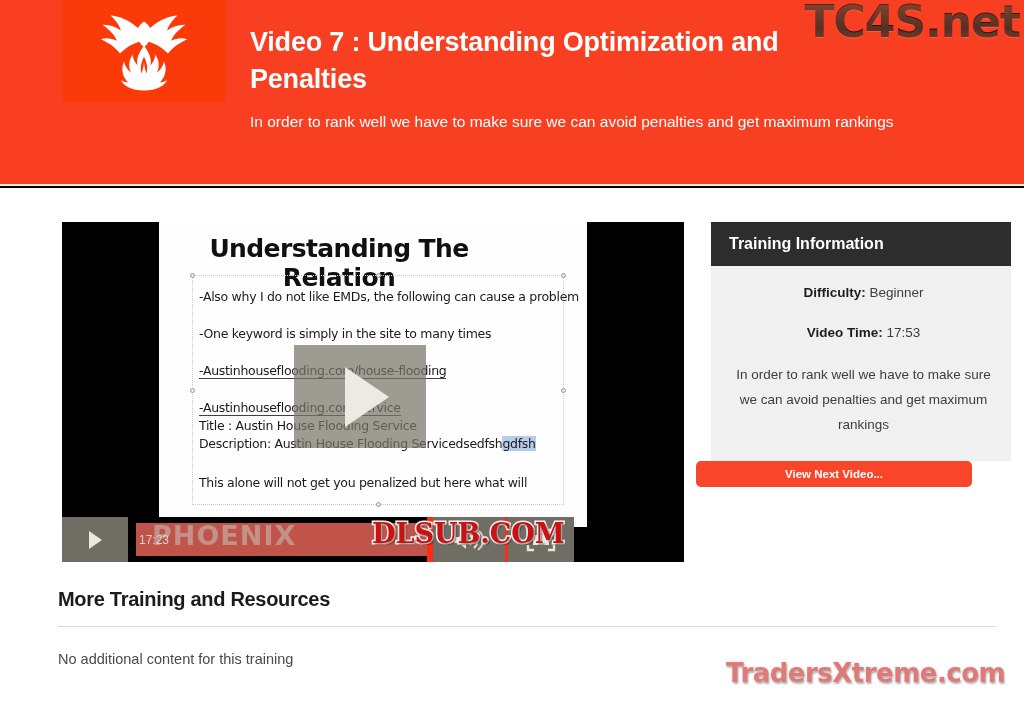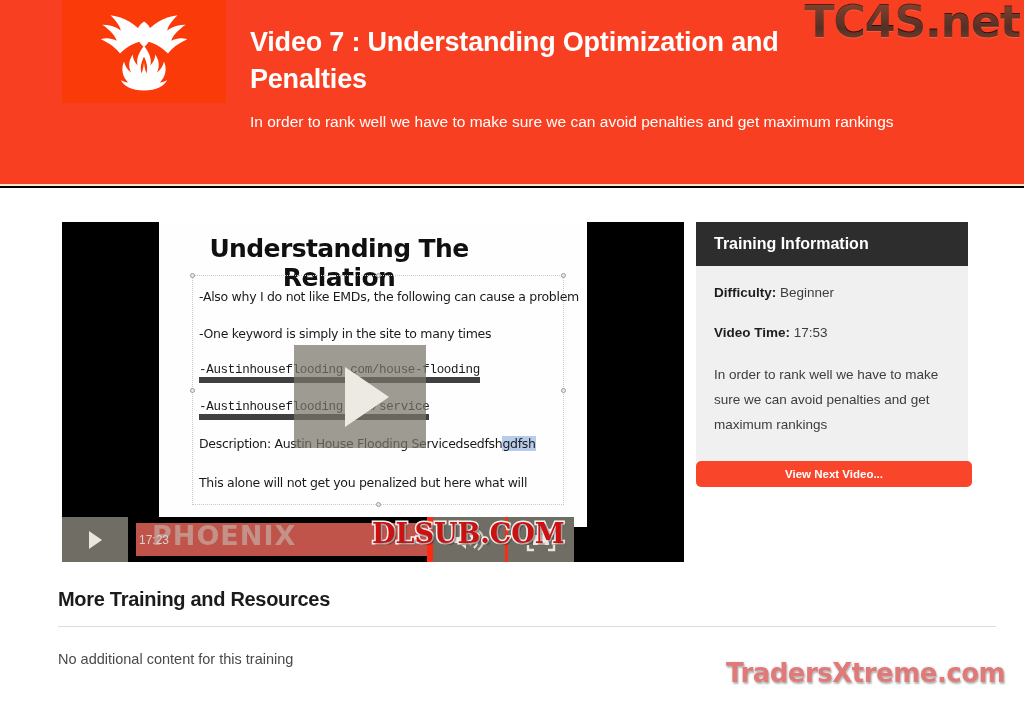--- a/index.html
+++ b/index.html
@@ -88,21 +88,21 @@
     position: absolute; left: 33px; top: 53px;
     width: 372px; height: 230px;
     border: 1px dotted #c9c9c9;
   }
   .slide-line {
     position: absolute; left: 40px;
     font-family: "DejaVu Sans", sans-serif;
     font-size: 12.5px; color: #1a1a1a; white-space: nowrap;
     letter-spacing: -0.3px;
   }
-  .u-red { border-bottom: 6px solid #404040; font-family: Liberation Mono, monospace; }
+  .u-red { border-bottom: 1px solid #404040; }
   .hl-blue { background: #b6ccea; }
   .handle {
     position:absolute; width:5px; height:5px; border:1px solid #9b9b9b; background:#eaeaea; border-radius:50%;
   }
 
   
   .play-overlay {
     position: absolute; left: 232px; top: 123px;
     width: 132px; height: 103px;
     background: rgba(120,118,104,0.72);
@@ -165,22 +165,23 @@
   .ctrl-vol {
     width:78px; height:45px; background:#6f6d64; display:flex; align-items:center; justify-content:center;
     border-left:3px solid #ff2a12; border-right:3px solid #ff2a12;
   }
   .ctrl-full {
     width:66px; height:45px; background:#6f6d64; display:flex; align-items:center; justify-content:center;
   }
 
   
   .side-panel {
-    position: absolute; left: 696px; top: 34px;
-    width: 272px;
+    position: absolute; left: 711px; top: 34px;
+    width: 300px;
+    text-align: center;
   }
   .side-head {
     background: #2d2d2d; color:#ffffff;
     height: 44px; display:flex; align-items:center;
     padding-left: 18px;
     font-size: 16px; font-weight: bold;
   }
   .side-body { background:#f0f0f0; padding: 16px 13px 24px 18px; }
   .side-row { font-size:13.5px; color:#3d3d3d; line-height:22px; margin-bottom:18px; }
   .side-row b { color:#1e1e1e; }
@@ -261,20 +262,21 @@
           <span class="handle" style="right:-3px; top:-3px;"></span>
           <span class="handle" style="left:-3px; top:112px;"></span>
           <span class="handle" style="right:-3px; top:112px;"></span>
           <span class="handle" style="left:183px; bottom:-3px;"></span>
         </div>
 
         <div class="slide-line" style="top:67px;">-Also why I do not like EMDs, the following can cause a problem</div>
         <div class="slide-line" style="top:104px;">-One keyword is simply in the site to many times</div>
         <div class="slide-line u-red" style="top:141px;">-Austinhouseflooding.com/house-flooding</div>
         <div class="slide-line u-red" style="top:178px;">-Austinhouseflooding.com/service</div>
+        <div class="slide-line" style="top:196px;">Title : Austin House Flooding Service</div>
         <div class="slide-line" style="top:214px;"><span>Description: Austin House Flooding Service</span><span>dsedfsh</span><span class="hl-blue">gdfsh</span></div>
         <div class="slide-line" style="top:253px;">This alone will not get you penalized but here what will</div>
       </div>
 
       <div class="play-overlay">
         <span class="play-tri"></span>
       </div>
 
       <div class="ctrl-bar">
         <div class="ctrl-play">

